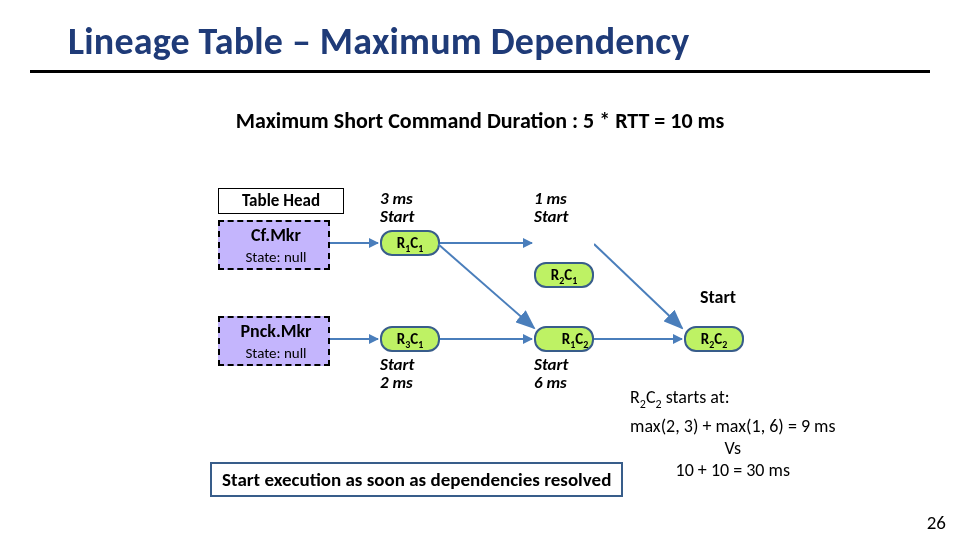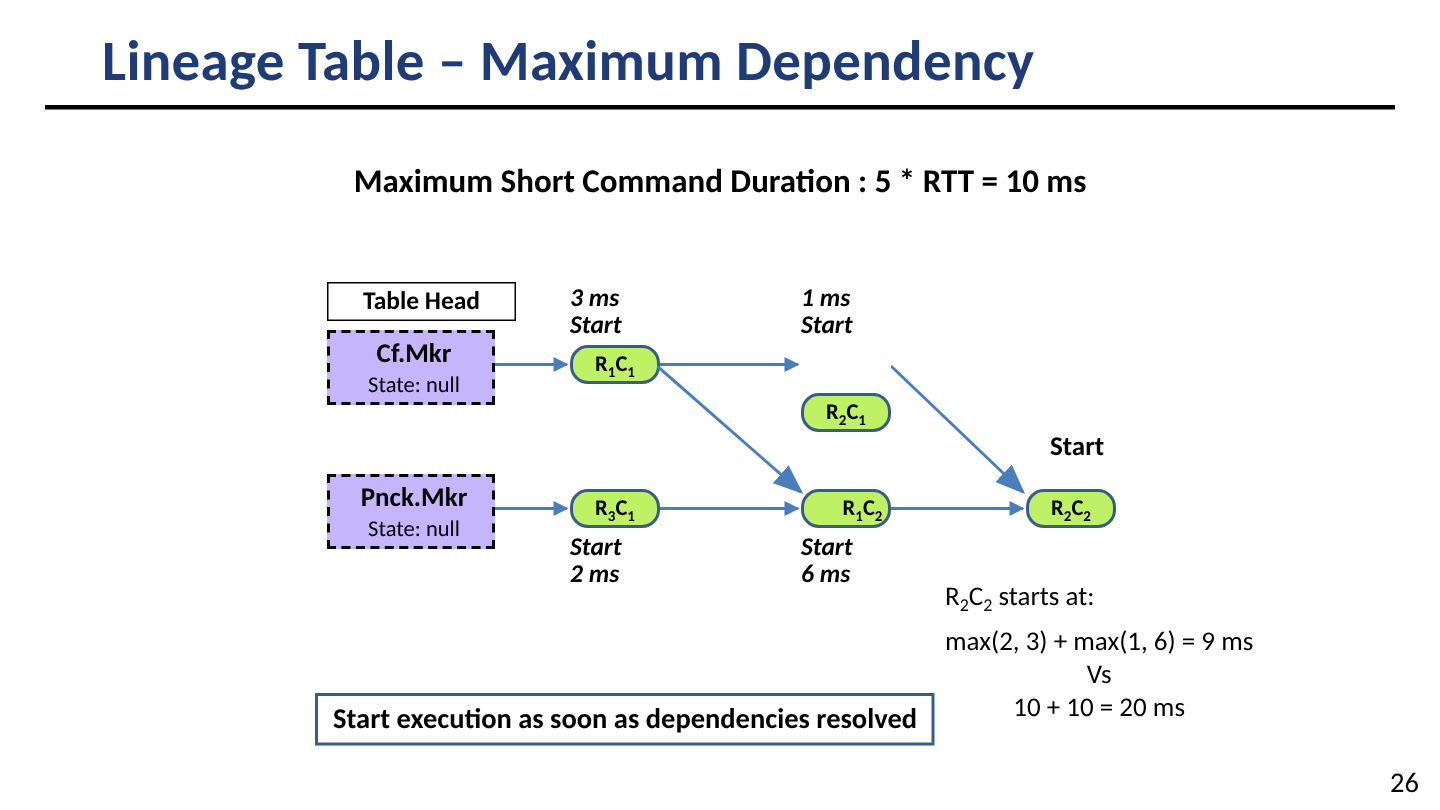--- a/index.html
+++ b/index.html
@@ -128,19 +128,19 @@
       <path d="M0,0 L10,4 L0,8 Z" fill="#4a7ebb"></path>
         </marker>
       </defs>
     <line x1="0" y1="4" x2="96" y2="88" stroke="#4a7ebb" stroke-width="2" marker-end="url(#ah2)"></line>
   </svg>
 
   <div class="calc">
     <div id="calc-l1">R<sub>2</sub>C<sub>2</sub> starts at:</div>
     <div>max(2, 3) + max(1, 6) = 9 ms</div>
     <div class="center">Vs</div>
-    <div class="center">10 + 10 = 20 ms</div>
+    <div class="center">10 + 10 = 30 ms</div>
   </div>
 
   <div class="footnote">Start execution as soon as dependencies resolved</div>
 </div>
 
 <div class="page-num">26</div>
 
 </body></html>

